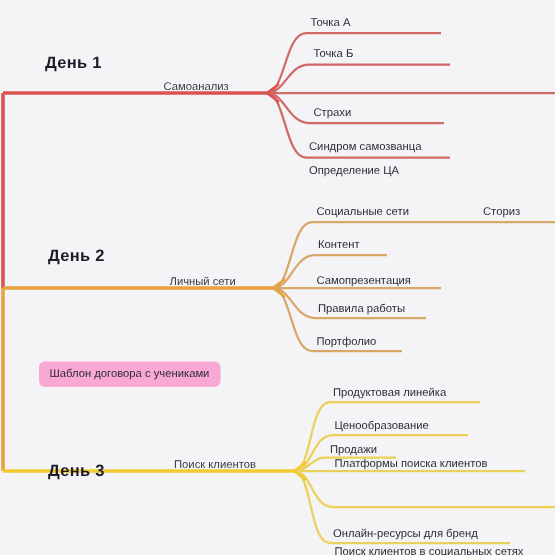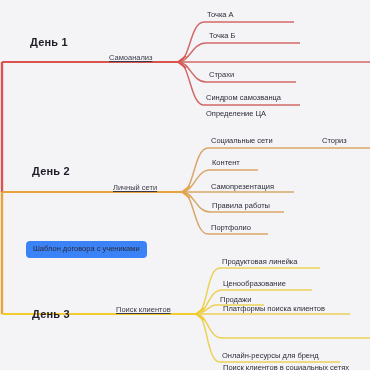--- a/index.html
+++ b/index.html
@@ -34,29 +34,28 @@
   .day-label {
     font-size: 11px;
     font-weight: bold;
     color: #1d1d29;
     letter-spacing: .2px;
   }
   .topic-label {
     font-size: 7.5px;
     font-weight: normal;
     color: #3a3a48;
-    text-decoration: underline;
   }
   .leaf-label {
     font-size: 7.5px;
     color: #2c2c38;
   }
   .badge {
     position: absolute;
-    background: #3b82f6;
+    background: #f9a8d4;
     border-radius: 4px;
     padding: 4px 7px 5px 7px;
     font-size: 7.5px;
     color: #2c2c38;
     white-space: nowrap;
     line-height: 1;
   }
 </style>
 </head>
 <body>

